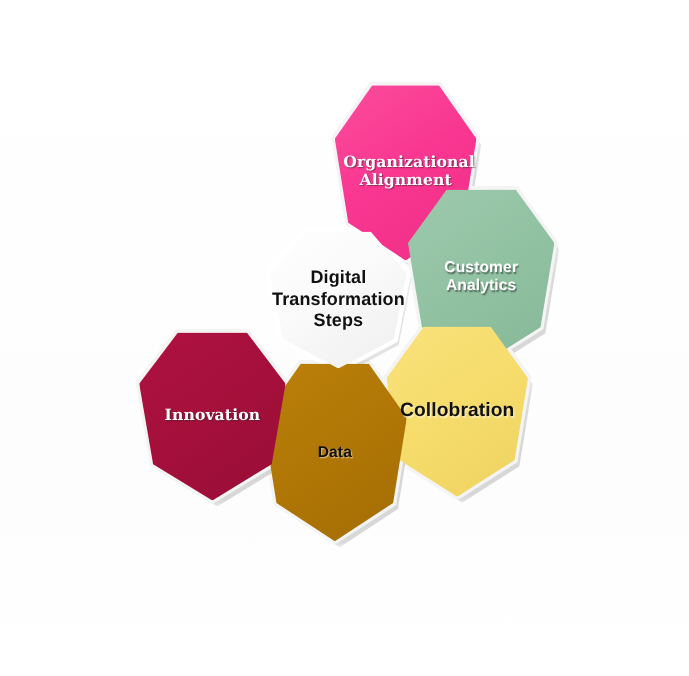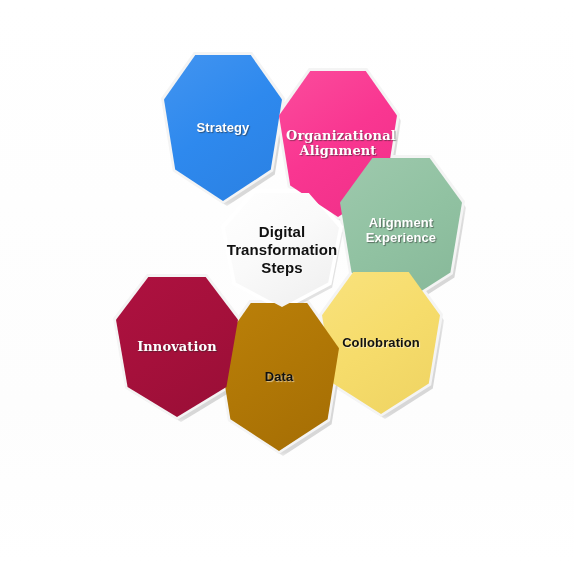--- a/index.html
+++ b/index.html
@@ -119,53 +119,45 @@
     align-items: center;
     justify-content: center;
     z-index: 3;
   }
 </style>
 </head>
 <body>
 
 <div id="diagram-canvas">
 
-  <div class="petal" id="petal-strategy">
-    <div class="shadow hept" style="left:4px; top:5px; right:-4px; bottom:-5px; position:absolute; width:118px; height:146px;"></div>
-    <div class="bevel hept" style="left:-3px; top:-3px; width:124px; height:152px;"></div>
-    <div class="plate hept"></div>
-    <div class="petal-text">
-      <span class="label label-white" style="font-size:13px;">Strategy</span>
-    </div>
-  </div>
 
   <div class="petal" id="petal-organizational">
     <div class="shadow hept" style="left:4px; top:5px; position:absolute; width:118px; height:146px;"></div>
     <div class="bevel hept" style="left:-3px; top:-3px; width:124px; height:152px;"></div>
     <div class="plate hept"></div>
     <div class="petal-text">
       <span class="label label-white label-serif" style="font-size:13px; max-width:104px;">Organizational Alignment</span>
     </div>
   </div>
 
   <div class="petal" id="petal-customer-experience">
     <div class="shadow hept" style="left:4px; top:5px; position:absolute; width:122px; height:146px;"></div>
     <div class="bevel hept" style="left:-3px; top:-3px; width:128px; height:152px;"></div>
     <div class="plate hept"></div>
     <div class="petal-text">
-      <span class="label label-white" style="font-size:13px; max-width:98px;">Alignment Experience</span>
+      <span class="label label-white" style="font-size:13px; max-width:98px;">Customer Analytics</span>
     </div>
   </div>
 
   <div class="petal" id="petal-collobration">
     <div class="shadow hept" style="left:4px; top:5px; position:absolute; width:118px; height:142px;"></div>
     <div class="bevel hept" style="left:-3px; top:-3px; width:124px; height:148px;"></div>
     <div class="plate hept"></div>
     <div class="petal-text">
-      <span class="label label-dark" style="font-size:13px;">Collobration</span>
+      <span class="label label-dark" style="font-size:16px;">Collobration</span>
     </div>
   </div>
 
   <div class="petal" id="petal-data">
     <div class="shadow hept" style="left:4px; top:5px; position:absolute; width:120px; height:148px;"></div>
     <div class="bevel hept" style="left:-3px; top:-3px; width:126px; height:154px;"></div>
     <div class="plate hept"></div>
     <div class="petal-text">
       <span class="label label-dark" style="font-size:13px;">Data</span>
     </div>

